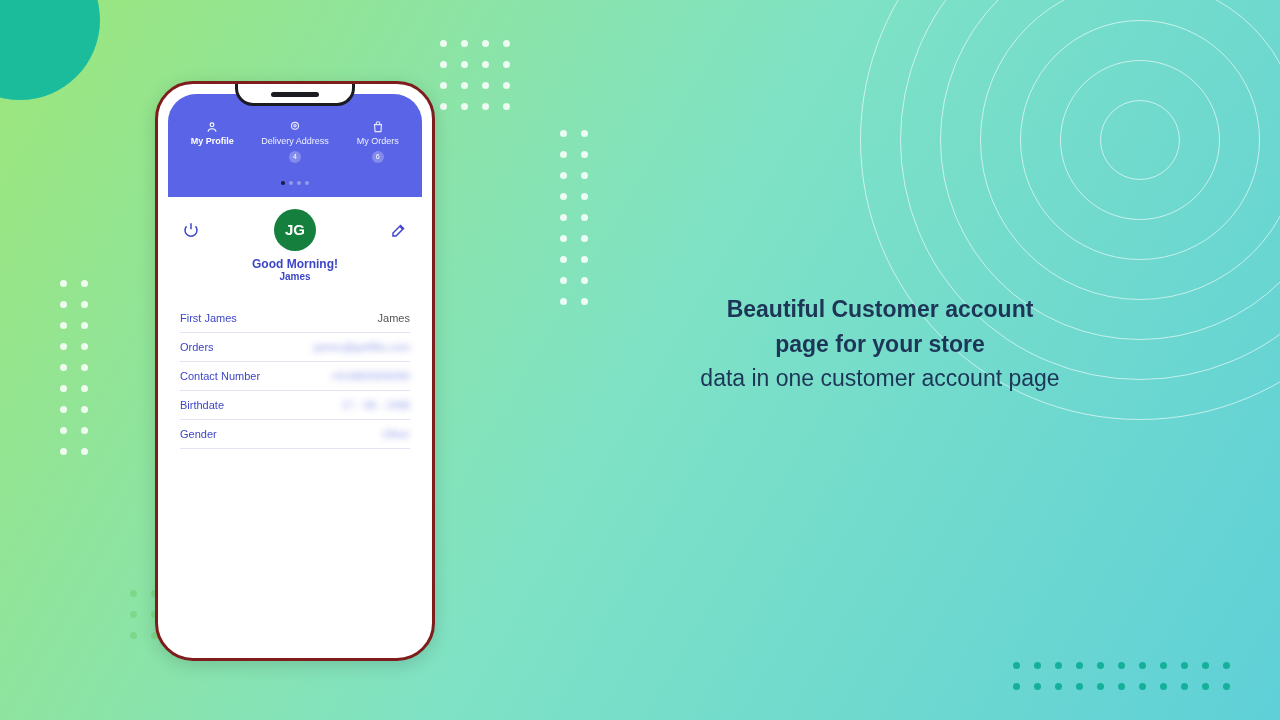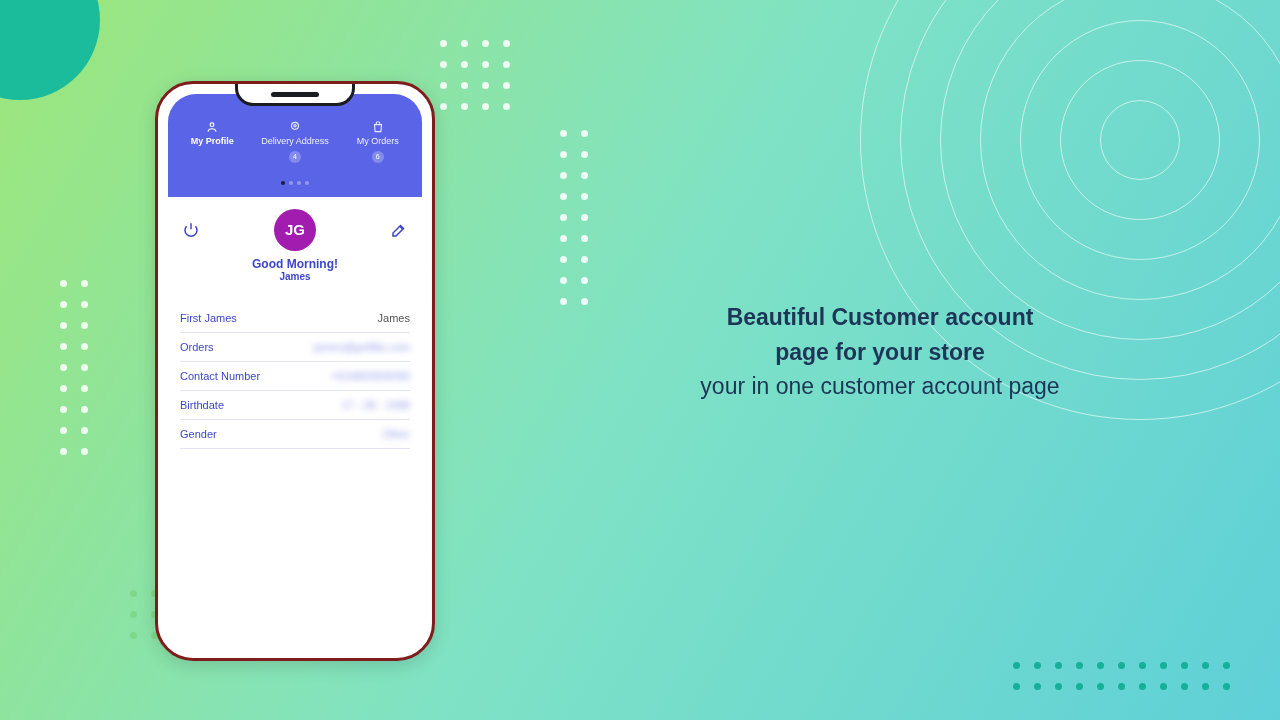--- a/index.html
+++ b/index.html
@@ -93,21 +93,21 @@
     background: rgba(255,255,255,0.35); margin: 0 2px;
   }
   .pager span.on{ background:#1b1b40; }
 
   
   .profile-head {
     display:flex; align-items:center; justify-content:space-between;
     padding: 12px 14px 6px;
   }
   .avatar {
-    width:42px; height:42px; border-radius:50%; background:#a21caf;
+    width:42px; height:42px; border-radius:50%; background:#15803d;
     color:#fff; font-weight:700; font-size:15px;
     display:flex; align-items:center; justify-content:center;
   }
   .iconbtn { color:#3d46c8; width:18px; height:18px; cursor:pointer; }
   .greet { text-align:center; color:#3d46c8; font-weight:700; font-size:12px; }
   .greet .uname { font-size:10px; font-weight:600; }
 
   .spacer { height: 22px; }
 
   
@@ -115,21 +115,21 @@
   .row {
     display:flex; justify-content:space-between; align-items:center;
     font-size: 11px; color:#3d46c8;
     padding: 8px 0; border-bottom: 1px solid #e2e4f5;
   }
   .row .val { color:#555; }
   .row .val.blur { filter: blur(3px); color:#96a0e8; }
 
   
   .copy {
-    position:absolute; left: 540px; top: 300px; right: 60px;
+    position:absolute; left: 540px; top: 292px; right: 60px;
     text-align:center; color:#1d3557; font-size: 23px; line-height:1.5;
   }
   .copy .bold { font-weight:700; }
 
   svg { display:block; }
 </style>
 </head>
 <body>
 
 <div class="teal-blob"></div>
@@ -232,21 +232,21 @@
     <span></span>
     <span></span>
     <span></span>
     <span></span>
     <span></span>
 </div>
 
 <div class="copy">
   <div class="bold">Beautiful Customer account</div>
   <div class="bold">page for your store</div>
-  <div>your in one customer account page</div>
+  <div>data in one customer account page</div>
 </div>
 
 <div class="phone">
   <div class="notch"></div>
   <div class="screen">
 
     <div class="tabs">
       <div class="tab active">
         <span class="ticon">
           <svg viewBox="0 0 24 24" width="14" height="14" fill="none" stroke="#fff" stroke-width="2">

